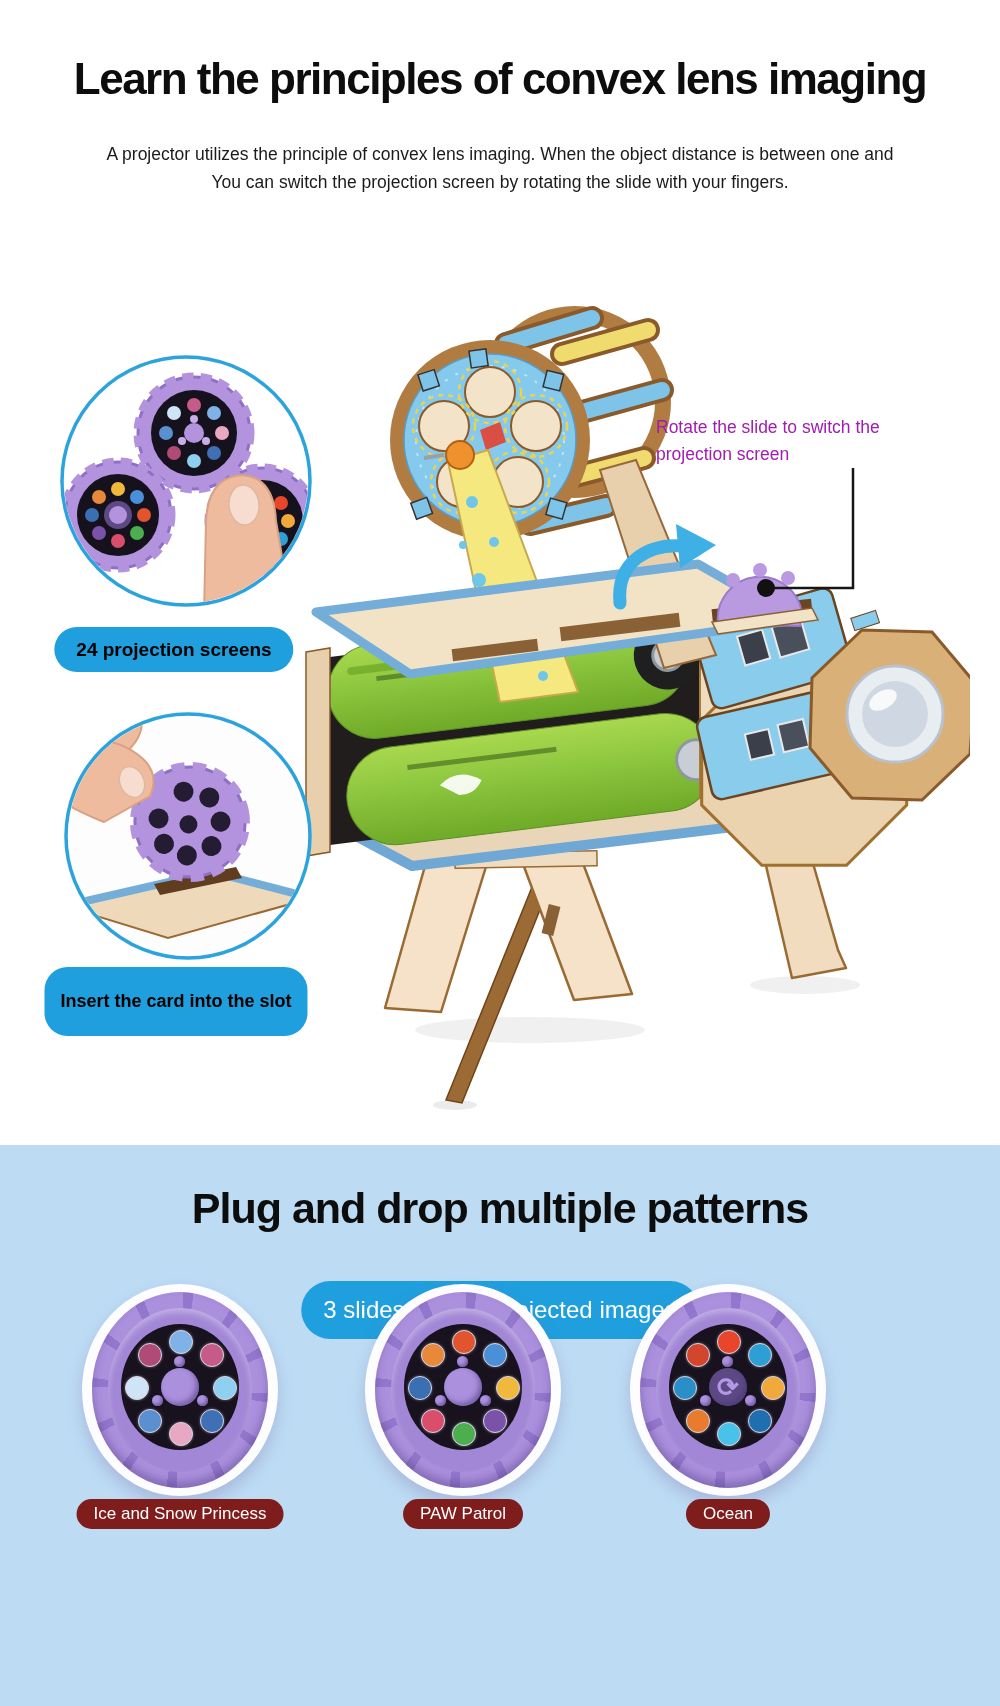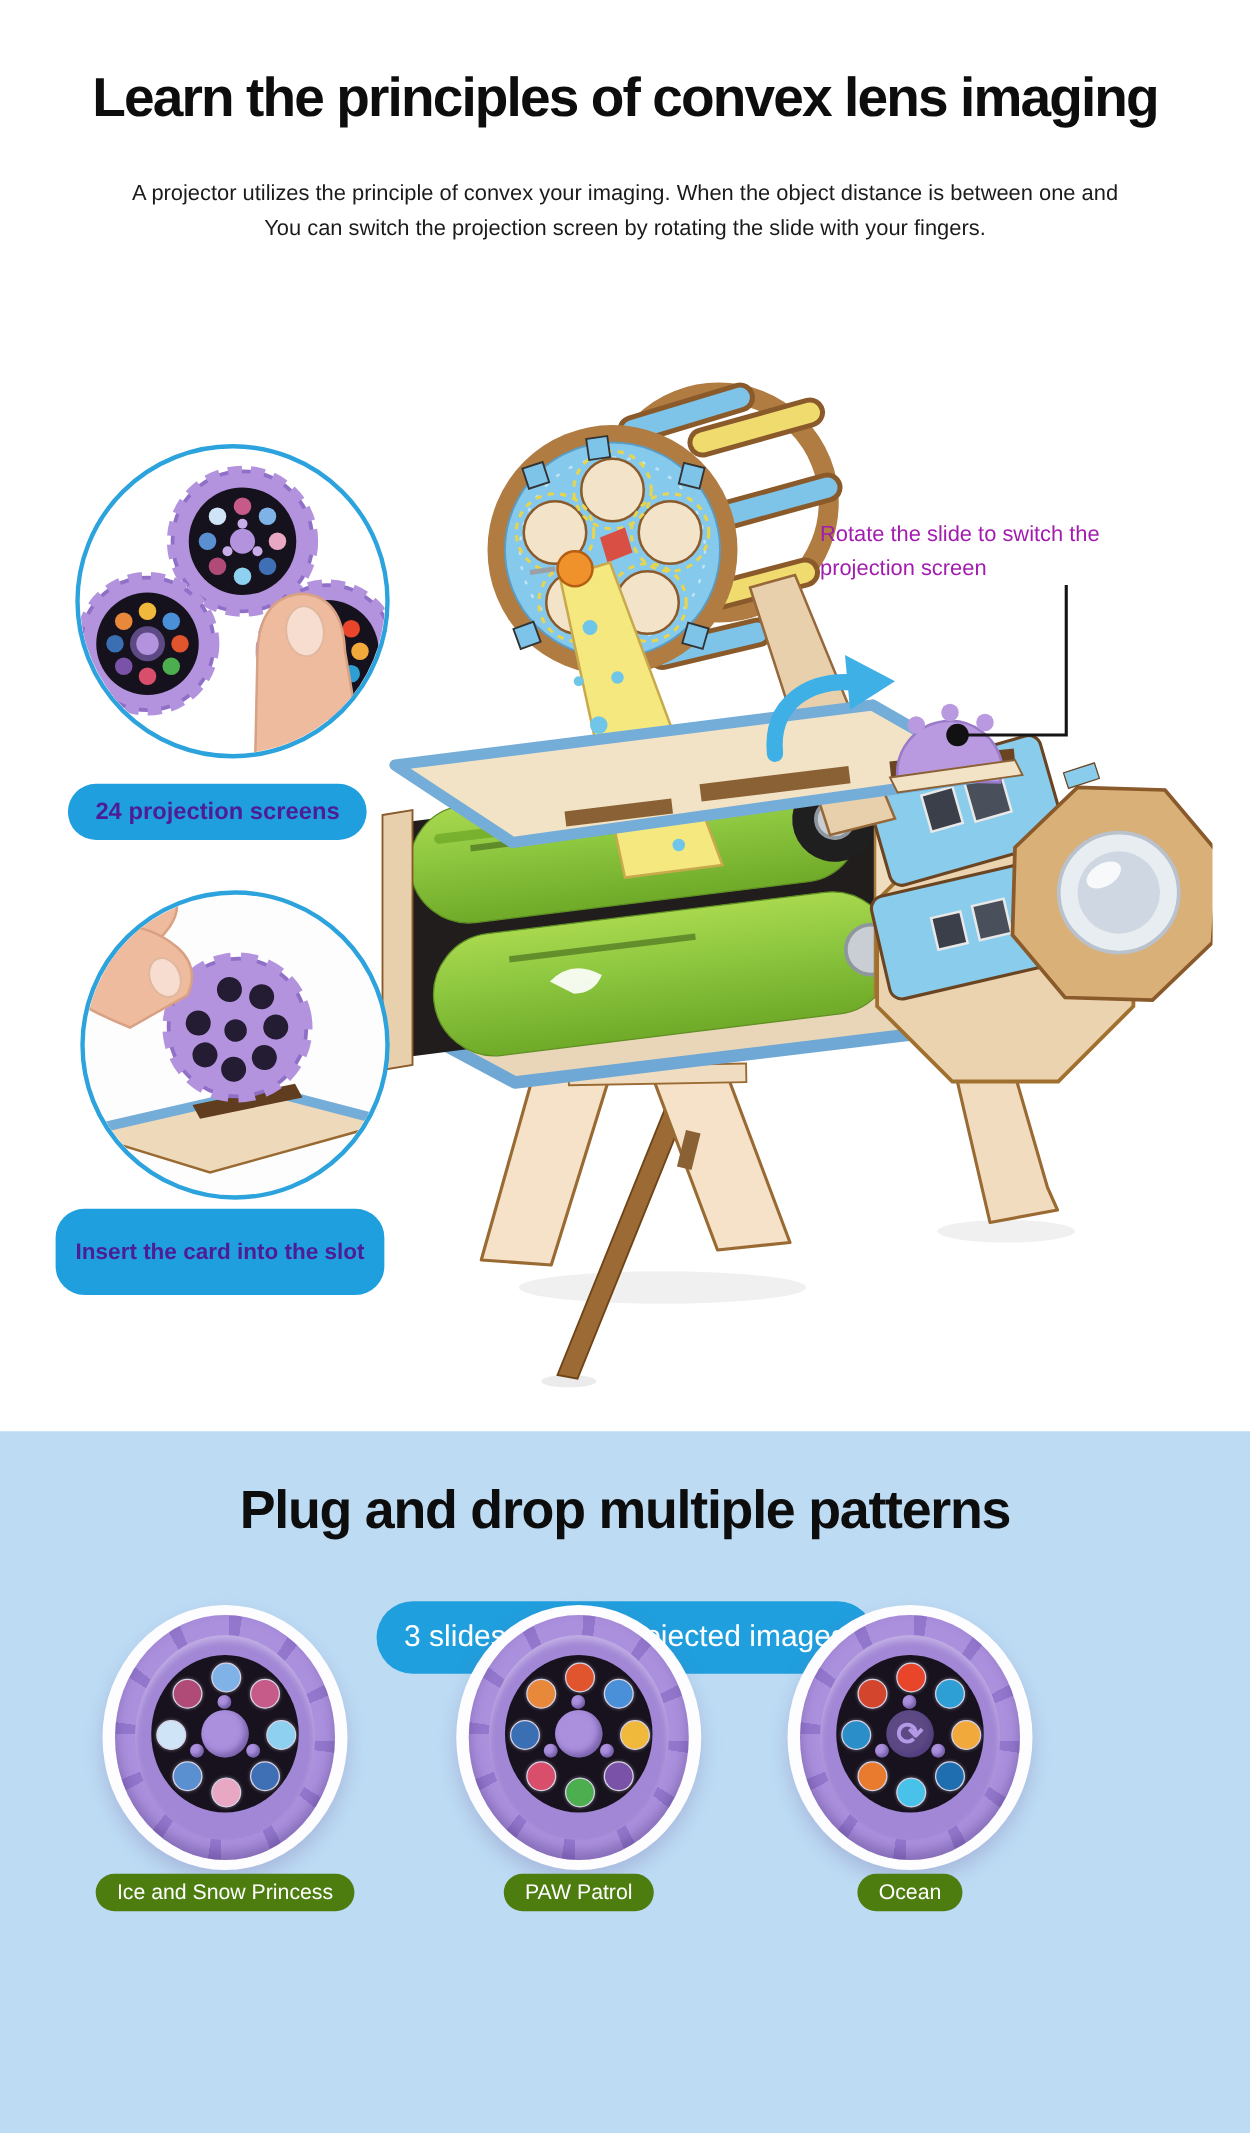--- a/index.html
+++ b/index.html
@@ -7,21 +7,21 @@
        font-family:"Liberation Sans",sans-serif;background:#ffffff;}
   .abs{position:absolute;}
 
   
   .intro-title{left:0;top:54px;width:1000px;text-align:center;
     font-size:44px;font-weight:bold;letter-spacing:-1.5px;color:#0d0d0d;}
   .intro-para{left:80px;top:141px;width:840px;text-align:center;
     font-size:17.5px;line-height:27.5px;color:#1b1b1b;}
 
   
-  .pill{background:#209fde;color:#4c1d95;white-space:nowrap;
+  .pill{background:#209fde;color:#000000;white-space:nowrap;
         border-radius:23px;font-weight:600;}
   .pill-screens{left:174px;top:627px;transform:translateX(-50%);
         height:45px;line-height:45px;padding:0 22px;font-size:19px;}
   .pill-insert{left:176px;top:967px;transform:translateX(-50%);
         height:45px;line-height:45px;padding:12px 16px;font-size:18px;}
 
   
   .rotate-note{left:656px;top:414px;width:230px;color:#a21caf;
         font-size:17.5px;line-height:27px;}
 
@@ -46,30 +46,30 @@
         background:#17121e;}
   .mini{position:absolute;width:22px;height:22px;border-radius:50%;
         border:1.5px solid #d8d2e8;box-shadow:0 0 3px rgba(255,255,255,.4);}
   .disc-hub{position:absolute;left:40px;top:44px;width:38px;height:38px;border-radius:50%;
         background:#ab90de;box-shadow:inset -3px -3px 5px rgba(70,50,120,.5);}
   .knob{position:absolute;width:11px;height:11px;border-radius:50%;background:#ab90de;
         box-shadow:inset -2px -2px 3px rgba(70,50,120,.5);}
   .disc-hub.with-ring{background:#5d4a85;}
   .rotate-glyph{position:absolute;left:0;top:0;width:38px;height:38px;line-height:38px;
         text-align:center;color:#b49ae6;font-size:26px;font-weight:bold;}
-  .disc-label{transform:translateX(-50%);background:#4d7c0f;color:#fff;white-space:nowrap;
+  .disc-label{transform:translateX(-50%);background:#7f1d1d;color:#fff;white-space:nowrap;
         height:30px;line-height:30px;border-radius:15px;padding:0 17px;font-size:17px;}
 </style>
 </head>
 <body>
 
 <div class="abs intro-title">Learn the principles of convex lens imaging</div>
 
 <div class="abs intro-para">
-  <div>A projector utilizes the principle of convex your imaging. When the object distance is between one and</div>
+  <div>A projector utilizes the principle of convex lens imaging. When the object distance is between one and</div>
   <div>You can switch the projection screen by rotating the slide with your fingers.</div>
 </div>
 
 <svg class="abs" style="left:280px;top:280px;" width="690" height="840" viewBox="280 280 690 840">
   <defs>
     <linearGradient id="gGreen" x1="0" y1="0" x2="0" y2="1">
       <stop offset="0" stop-color="#a8d84e"></stop>
         <stop offset="0.45" stop-color="#8cc63f"></stop>
         <stop offset="1" stop-color="#6faa28"></stop>
     </linearGradient>

